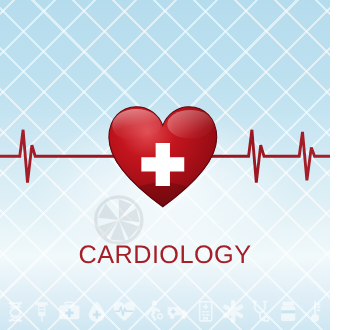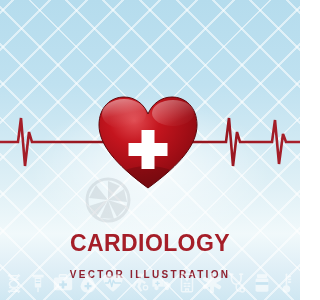--- a/index.html
+++ b/index.html
@@ -73,25 +73,25 @@
   
   .titleblock {
     position: absolute;
     left: 0;
     top: 218px;
     width: 300px;
     text-align: center;
   }
   .title-main {
     font-size: 23px;
-    font-weight: bold;
+    font-weight: normal;
     letter-spacing: 0.4px;
     color: #a51e28;
     line-height: 26px;
-    margin: 12px;
+    margin: 0;
   }
   .title-sub {
     font-size: 10px;
     font-weight: bold;
     letter-spacing: 2.3px;
     color: #8f2230;
     line-height: 14px;
     margin: 1px 0 0 0;
   }
 
@@ -195,21 +195,20 @@
       <ellipse cx="27" cy="20" rx="22" ry="15" fill="url(#heartShineL)"></ellipse>
       <ellipse cx="76" cy="19" rx="21" ry="13" fill="url(#heartShineR)"></ellipse>
       <ellipse cx="51" cy="88" rx="34" ry="16" fill="#4d060a" opacity="0.30"></ellipse>
     </g>
 
     <path d="M44.5 36 L57.5 36 L57.5 49 L70.5 49 L70.5 62 L57.5 62 L57.5 75 L44.5 75 L44.5 62 L31.5 62 L31.5 49 L44.5 49 Z" fill="#ffffff"></path>
   </svg>
 
   <div class="titleblock">
     <div class="title-main">CARDIOLOGY</div>
-    <div class="title-sub">VECTOR ILLUSTRATION</div>
   </div>
 
   <div class="iconstrip">
 
     <div class="ic">
       <svg viewBox="0 0 24 24" width="22" height="22" fill="none" stroke="#fff" stroke-width="1.7" stroke-linecap="round">
         <path d="M7 3 C7 8, 17 9, 17 13 C17 18, 7 19, 7 22"></path>
         <path d="M17 3 C17 8, 7 9, 7 13 C7 18, 17 19, 17 22"></path>
         <path d="M6 4h12M7.5 8h9M7.5 17h9M6 21h12"></path>
       </svg>

